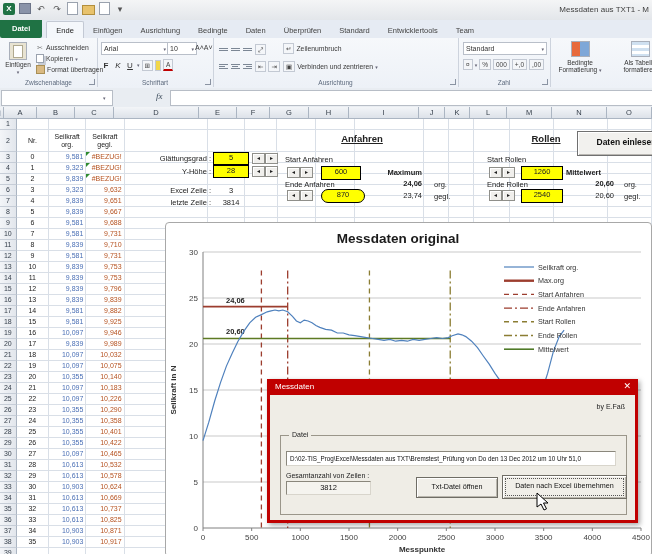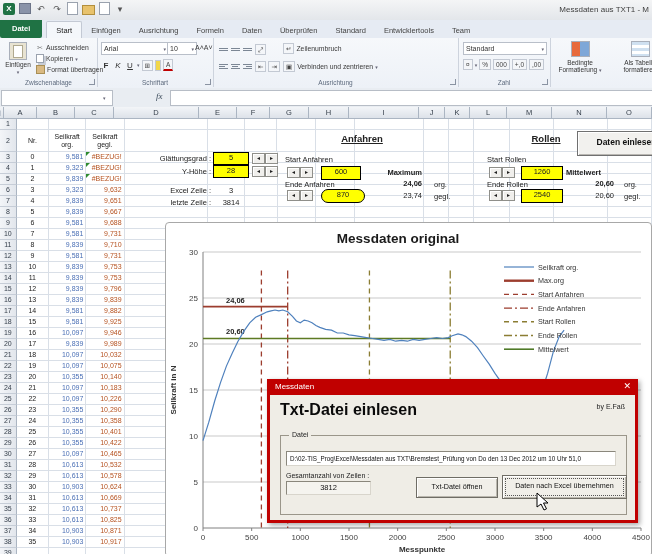--- a/index.html
+++ b/index.html
@@ -135,24 +135,24 @@
       <span class="qico folder-ico"></span>
       <span class="qico doc-ico"></span>
       <span class="qico">▾</span>
     </div>
     <div class="wintitle">Messdaten aus TXT1 - M</div>
   </div>
 
   <div class="tabrow">
     <div class="tabs">
       <span class="tab file">Datei</span>
-    <span class="tab active">Start</span>
+    <span class="tab active">Ende</span>
         <span class="tab">Einfügen</span>
         <span class="tab">Ausrichtung</span>
-        <span class="tab">Formeln</span>
+        <span class="tab">Bedingte</span>
         <span class="tab">Daten</span>
         <span class="tab">Überprüfen</span>
         <span class="tab">Standard</span>
         <span class="tab">Entwicklertools</span>
         <span class="tab">Team</span>
       </div>
   </div>
 
   <div class="ribbon">
     <div class="grp" style="left:0;width:97px;">
@@ -1135,21 +1135,20 @@
         <text x="372" y="115" class="ltext">Ende Rollen</text>
         <line x1="338" y1="126.19999999999999" x2="368" y2="126.19999999999999" stroke="#4F7A28" stroke-width="1.6"></line>
         <text x="372" y="128.7" class="ltext">Mittelwert</text>
       </svg>
   </div>
 
   <div class="dlg">
     <div class="dlg-title">Messdaten</div>
     <div class="dlg-close">✕</div>
     <div class="dlg-body">
-      <div class="dlg-head">Txt-Datei einlesen</div>
       <div class="dlg-by">by E.Faß</div>
       <div class="gbox">
         <span class="gbox-lbl">Datei</span>
       </div>
       <div class="pathfield">D:\02-TIS_Prog\Excel\Messdaten aus TXT\Bremstest_Prüfung  von Do den 13 Dec 2012 um 10 Uhr 51,0</div>
       <div class="cntlbl">Gesamtanzahl von Zeilen :</div>
       <div class="cntbox">3812</div>
       <div class="dbtn btn-open">Txt-Datei öffnen</div>
       <div class="dbtn btn-transfer">
         <span class="focusrect"></span>

